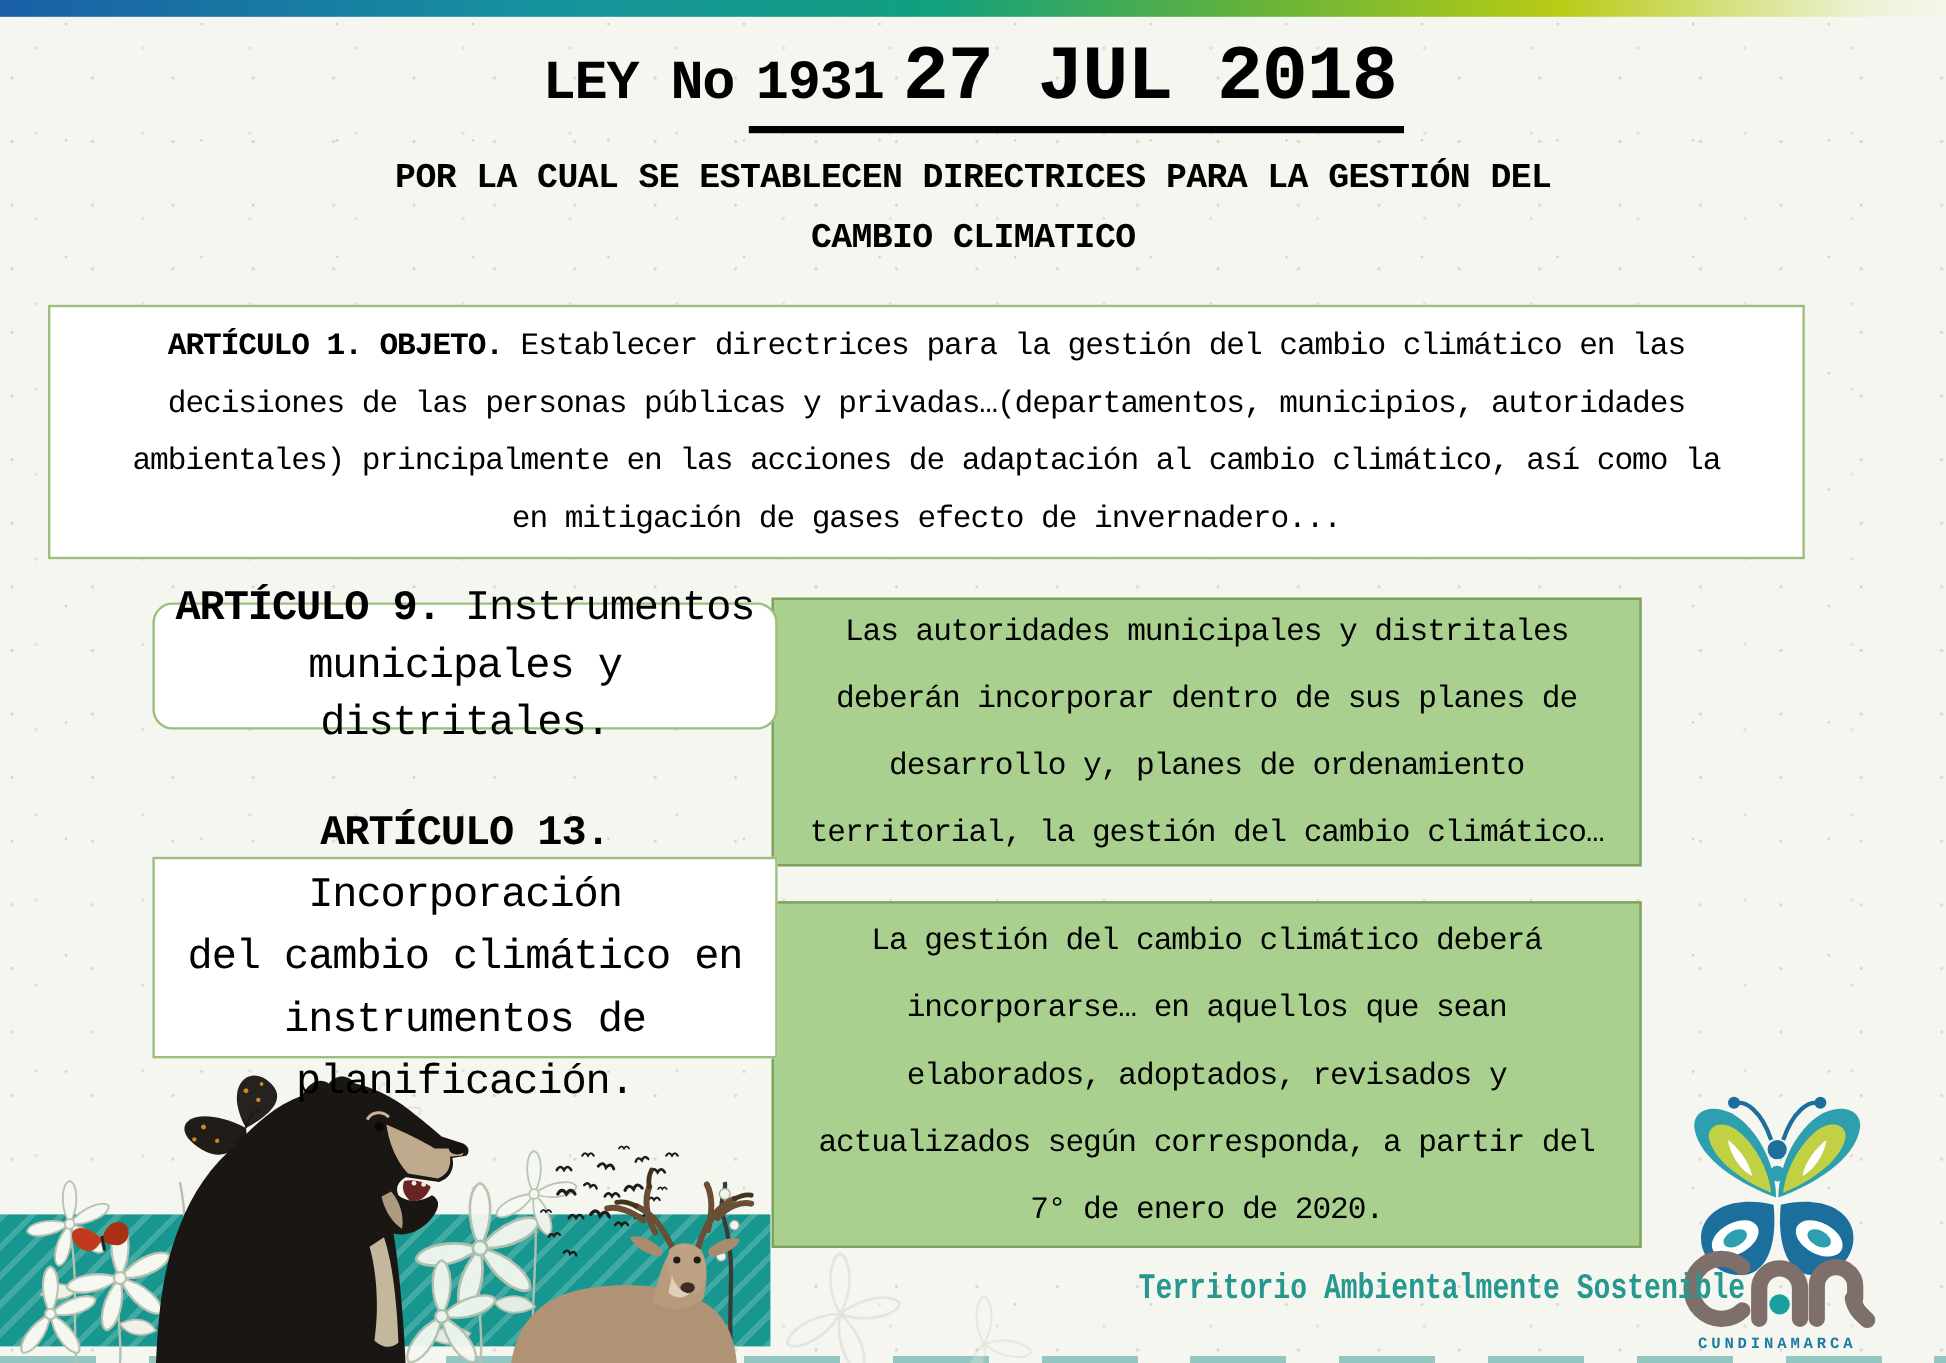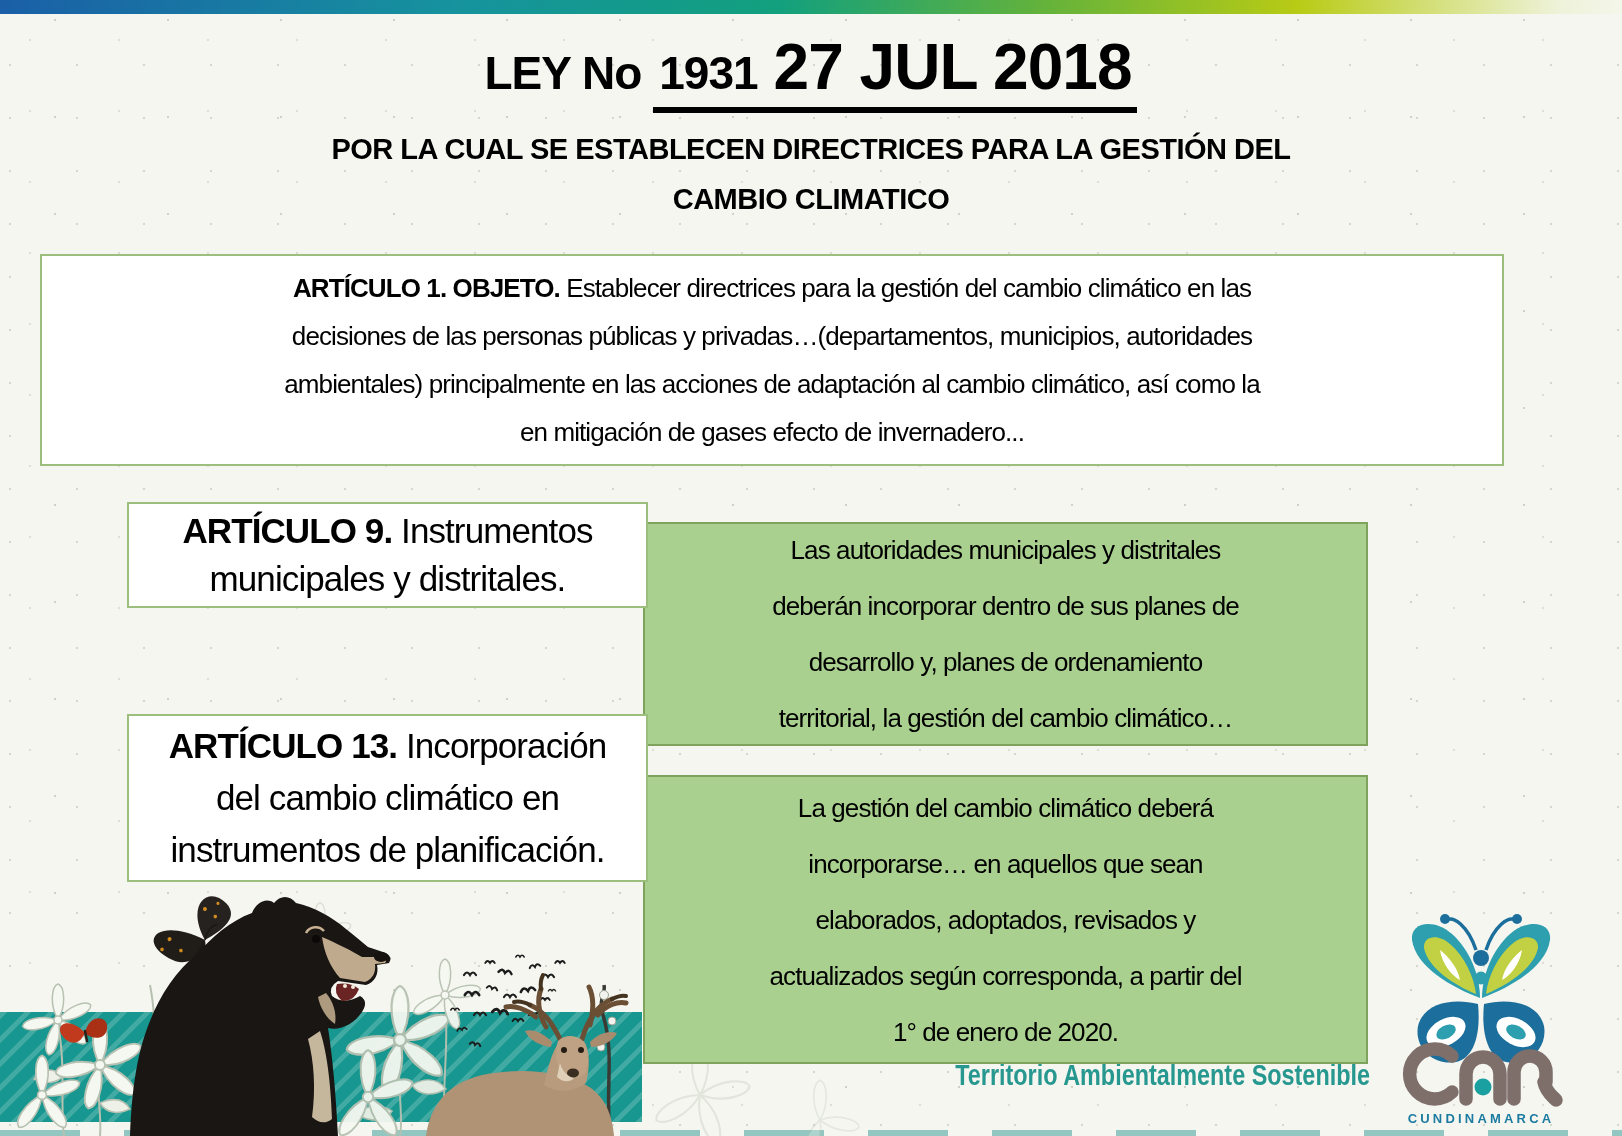--- a/index.html
+++ b/index.html
@@ -7,20 +7,21 @@
   body { font-family:"Liberation Sans","DejaVu Sans",sans-serif; color:#000; }
 
   .slide{
     position:relative; width:1622px; height:1136px;
     background-color:#f6f6f1;
     background-image:
       radial-gradient(circle at 10px 12px, #d7d7cd 1px, transparent 1.6px),
       radial-gradient(circle at 30px 40px, #dfdfd6 1px, transparent 1.6px),
       radial-gradient(circle at 55px 20px, #d0d0c6 .8px, transparent 1.4px);
     background-size:67px 53px, 89px 71px, 113px 97px;
+    font-family:Liberation Mono, monospace;
   }
 
   .topbar{
     position:absolute; left:0; top:0; width:1622px; height:14px; z-index:6;
     background:var(--top-gradient, linear-gradient(90deg,#1A5FA7,#16939E 28%,#12A07E 48%,#62B23C 64%,#B8CB15 80%,#EEF2D8 96%,#F4F6EA));
   }
 
   .title{ position:absolute; left:0; top:30px; width:1622px; text-align:center; z-index:4; white-space:nowrap;}
   .title .t-prefix{ font-size:46px; font-weight:bold; letter-spacing:-1px; }
   .t-underline{ display:inline-block; border-bottom:6px solid #000; padding:0 6px 3px 6px; margin-left:12px; }
@@ -36,27 +37,27 @@
   .whitebox{
     position:absolute; background:#fff; z-index:4;
     border:2px solid var(--box-border,#9CBF7D);
     text-align:center; white-space:pre-line;
     display:flex; align-items:center; justify-content:center;
   }
   .greenbox{
     position:absolute; background:var(--green-fill,#A9D08E); z-index:3;
     border:2px solid var(--green-border,#7FA35D);
     text-align:center; white-space:pre-line;
-    display:flex; align-items:center; justify-content:flex-start;margin-top:24px;
+    display:flex; align-items:center; justify-content:flex-start;
   }
   .boxtext{ width:100%; font-size:26px; letter-spacing:-0.9px; }
   .b{ font-weight:bold; }
 
   .art1   { left:40px;  top:254px; width:1464px; height:212px; line-height:48px; }
-  .art9   { left:127px; top:502px; width:521px;  height:106px; line-height:48px; }
+  .art9   { left:127px; top:502px; width:521px;  height:106px; line-height:48px;border-radius:17px; }
   .green1 { left:643px; top:498px; width:725px;  height:224px; line-height:56px; }
   .art13  { left:127px; top:714px; width:521px;  height:168px; line-height:52px; }
   .green2 { left:643px; top:751px; width:725px;  height:289px; line-height:56px; }
   .art9 .boxtext, .art13 .boxtext{ font-size:35px; }
 
   .teal-band{
     position:absolute; left:0; top:1012px; width:642px; height:110px; z-index:1;
     background:var(--teal-band,#17978F);
     background-image:repeating-linear-gradient(135deg, rgba(255,255,255,.18) 0 5px, rgba(255,255,255,0) 5px 17px);
   }
@@ -120,21 +121,21 @@
     <div class="boxtext"><span class="b">ARTÍCULO 13.</span><span> Incorporación
 del cambio climático en
 instrumentos de planificación.</span></div>
   </section>
 
   <section class="greenbox green2">
     <div class="boxtext">La gestión del cambio climático deberá
 incorporarse… en aquellos que sean
 elaborados, adoptados, revisados y
 actualizados según corresponda, a partir del
-1° de enero de 2020.</div>
+7° de enero de 2020.</div>
   </section>
 
   <div class="teal-band"></div>
   <div class="bottom-dashes"></div>
 
   <svg class="collage" viewBox="0 0 1000 291">
 
     <g opacity=".45">
       <g class="flower" transform="translate(250,120) scale(1.2)">
         <path d="M0,0 C-9,-16 -6,-34 0,-36 C6,-34 9,-16 0,0 Z"></path>

